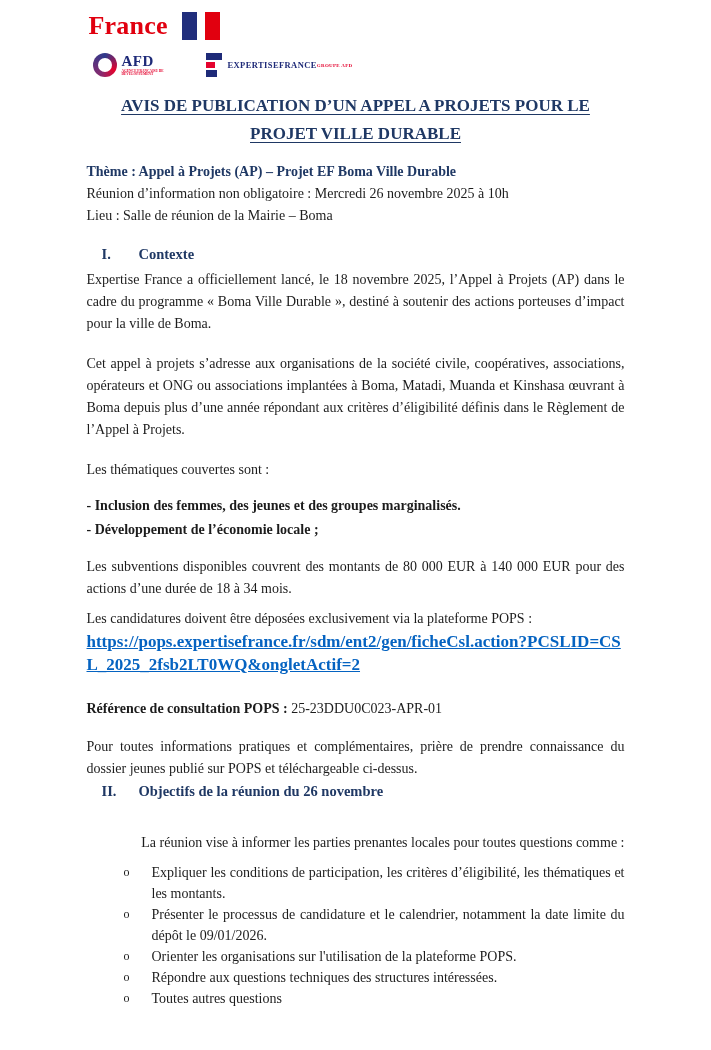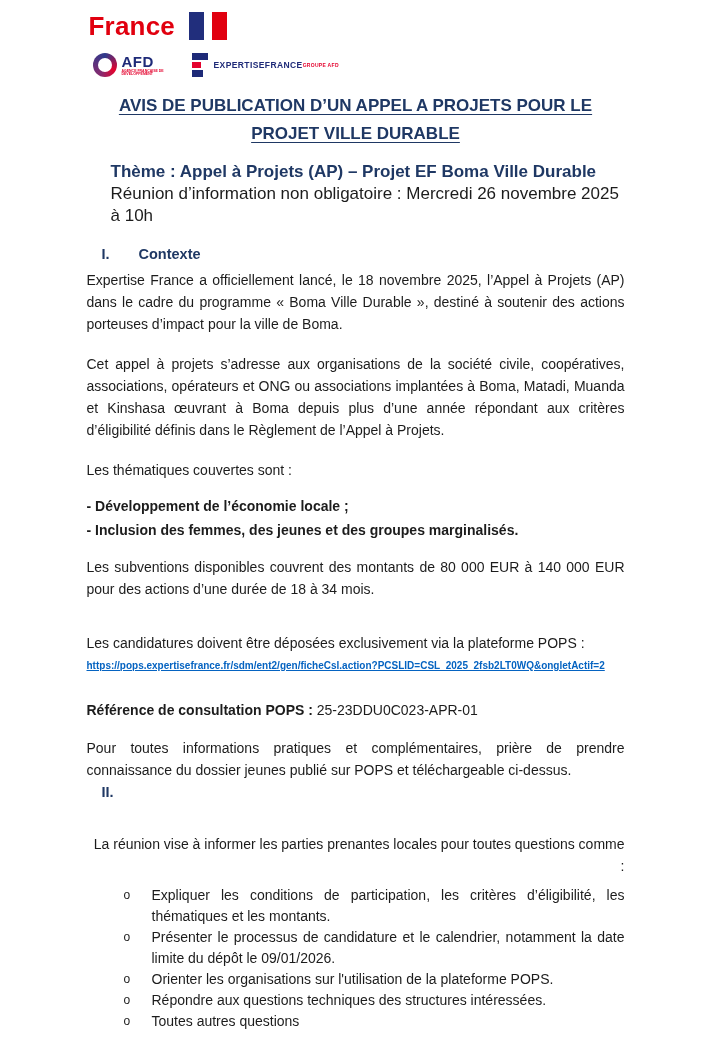--- a/index.html
+++ b/index.html
@@ -2,38 +2,38 @@
 <html><head>
 <meta charset="utf-8">
 <style>
   * { margin: 0; padding: 0; box-sizing: border-box; }
   html, body { background: #ffffff; }
   .page {
     width: 584px;
     height: 1050px;
     margin: 0 auto;
     background: #ffffff;
-    font-family: Liberation Sans, sans-serif;
+    font-family: Liberation Serif, serif;
     color: #1c1c1c;
     padding: 8px 23px 0 23px;
     overflow: hidden;
     position: relative;
   }
 
   
   .logo-france { display: flex; align-items: center; gap: 10px; height: 32px; margin: 2px 0 6px 2px; }
   .logo-france .wordmark {
     color: #e1000f; font-weight: bold; font-size: 26px; letter-spacing: 0.2px;
   }
   .flag { display: flex; gap: 8px; margin-left: 4px; }
   .flag .bar { width: 15px; height: 28px; }
   .flag .bar.blue { background: #212e7c; }
   .flag .bar.red  { background: #e1000f; }
 
-  .logo-row { display: flex; align-items: center; gap: 24px; height: 34px; margin: 0 0 10px 6px; }
+  .logo-row { display: flex; align-items: center; gap: 38px; height: 34px; margin: 0 0 10px 6px; }
   .afd-logo { display: flex; align-items: center; gap: 5px; }
   .afd-ring {
     width: 24px; height: 24px; border-radius: 50%;
     background: conic-gradient(#2d3a8c 0deg, #e4032e 120deg, #8a2a6e 200deg, #2d3a8c 360deg);
     display: flex; align-items: center; justify-content: center;
   }
   .afd-ring .hole { width: 14px; height: 14px; border-radius: 50%; background: #ffffff; }
   .afd-texts { display: flex; flex-direction: column; line-height: 1; }
   .afd-texts .afd-name { color: #1e2a78; font-weight: bold; font-size: 15px; letter-spacing: 0.5px; }
   .afd-texts .afd-sub { color: #e4032e; font-size: 3.5px; font-weight: bold; margin-top: 1px; width: 46px; }
@@ -51,21 +51,21 @@
   .doc-title {
     margin: 6px 0 14px 0;
     text-align: center;
     color: #1f3864;
     font-weight: bold;
     font-size: 17px;
     line-height: 1.62;
     text-decoration: underline;
     text-underline-offset: 3px;
   }
-  .meta p { font-size: 17px; line-height: 22px; margin-left: 24px; }
+  .meta p { font-size: 14px; line-height: 22px; }
   .meta .theme-line { color: #1f3864; font-weight: bold; }
 
   .section-heading {
     display: flex;
     color: #1f3864;
     font-weight: bold;
     font-size: 14.5px;
     line-height: 22px;
     padding-left: 15px;
     margin-top: 16px;
@@ -73,25 +73,25 @@
   .section-heading .num { width: 37px; flex: none; }
 
   .para { font-size: 14px; line-height: 22px; text-align: justify; }
   .p1 { margin-top: 4px; }
   .p-gap { margin-top: 18px; }
 
   .themes { margin-top: 13px; }
   .themes p { font-size: 14px; line-height: 24px; font-weight: bold; text-align: left; }
 
   .p4 { margin-top: 14px; }
-  .p5 { margin-top: 32px; text-align: left; }
+  .p5 { margin-top: 8px; text-align: left; }
 
   .pops-link {
     display: block;
-    font-size: 10px; line-height: 23px;
+    font-size: 17px; line-height: 23px;
     font-weight: bold;
     color: #0563c1;
     text-decoration: underline;
     word-break: break-all;
     text-align: left;
   }
   .ref-line { margin-top: 22px; font-size: 14px; line-height: 22px; }
   .ref-line .ref-label { font-weight: bold; }
 
   .p6 { margin-top: 16px; }
@@ -138,49 +138,51 @@
         <span class="ef-sub">GROUPE AFD</span>
       </span>
     </div>
   </div>
 
   <h1 class="doc-title">AVIS DE PUBLICATION D’UN APPEL A PROJETS POUR LE PROJET VILLE DURABLE</h1>
 
   <div class="meta">
     <p class="theme-line">Thème : Appel à Projets (AP) – Projet EF Boma Ville Durable</p>
     <p>Réunion d’information non obligatoire : Mercredi 26 novembre 2025 à 10h</p>
+    <p>Lieu : Salle de réunion de la Mairie – Boma</p>
   </div>
 
   <div class="section-heading">
     <span class="num">I.</span>
     <span class="lbl">Contexte</span>
   </div>
 
   <p class="para p1">Expertise France a officiellement lancé, le 18 novembre 2025, l’Appel à Projets (AP) dans le cadre du programme « Boma Ville Durable », destiné à soutenir des actions porteuses d’impact pour la ville de Boma.</p>
   <p class="para p-gap">Cet appel à projets s’adresse aux organisations de la société civile, coopératives, associations, opérateurs et ONG ou associations implantées à Boma, Matadi, Muanda et Kinshasa œuvrant à Boma depuis plus d’une année répondant aux critères d’éligibilité définis dans le Règlement de l’Appel à Projets.</p>
   <p class="para p-gap">Les thématiques couvertes sont :</p>
 
   <div class="themes">
+      <p>- Inclusion des femmes, des jeunes et des groupes marginalisés.</p>
       <p>- Développement de l’économie locale ;</p>
-      <p>- Inclusion des femmes, des jeunes et des groupes marginalisés.</p>
     </div>
 
   <p class="para p4">Les subventions disponibles couvrent des montants de 80 000 EUR à 140 000 EUR pour des actions d’une durée de 18 à 34 mois.</p>
   <p class="para p5">Les candidatures doivent être déposées exclusivement via la plateforme POPS :</p>
 
   <a class="pops-link" href="#">https://pops.expertisefrance.fr/sdm/ent2/gen/ficheCsl.action?PCSLID=CSL_2025_2fsb2LT0WQ&amp;ongletActif=2</a>
 
   <p class="ref-line">
     <span class="ref-label">Référence de consultation POPS : </span><span class="ref-value">25-23DDU0C023-APR-01</span>
   </p>
 
   <p class="para p6">Pour toutes informations pratiques et complémentaires, prière de prendre connaissance du dossier jeunes publié sur POPS et téléchargeable ci-dessus.</p>
 
   <div class="section-heading h2">
     <span class="num">II.</span>
+    <span class="lbl">Objectifs de la réunion du 26 novembre</span>
   </div>
 
   <p class="para p7">La réunion vise à informer les parties prenantes locales pour toutes questions comme :</p>
 
   <div class="objectives">
       <div class="obj-item">
       <span class="obj-marker">o</span>
       <span class="obj-text">Expliquer les conditions de participation, les critères d’éligibilité, les thématiques et les montants.</span>
     </div>
       <div class="obj-item">

